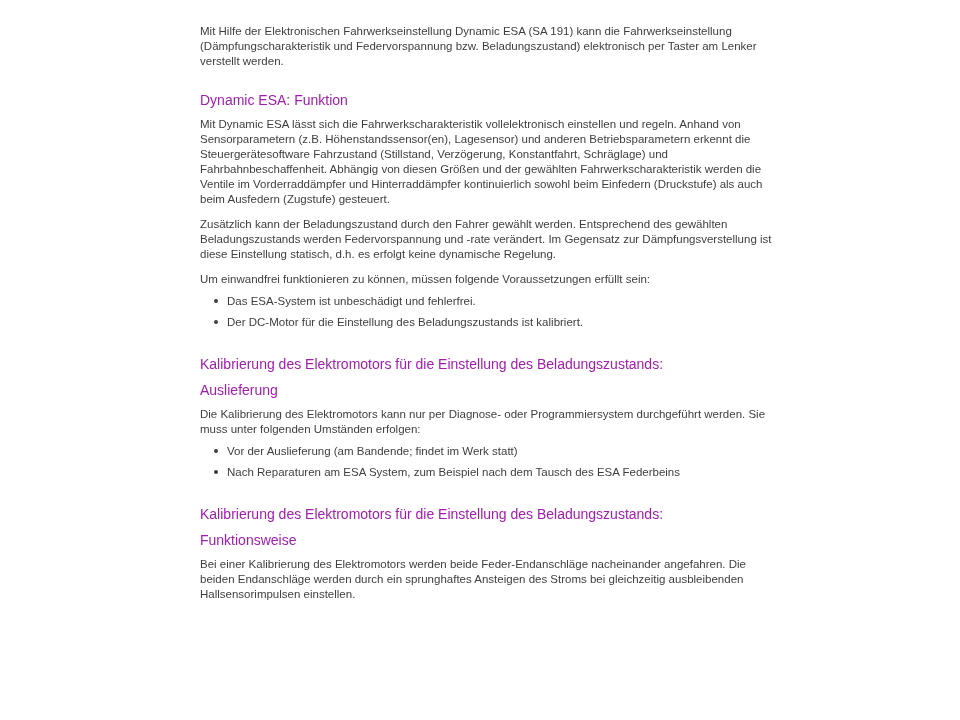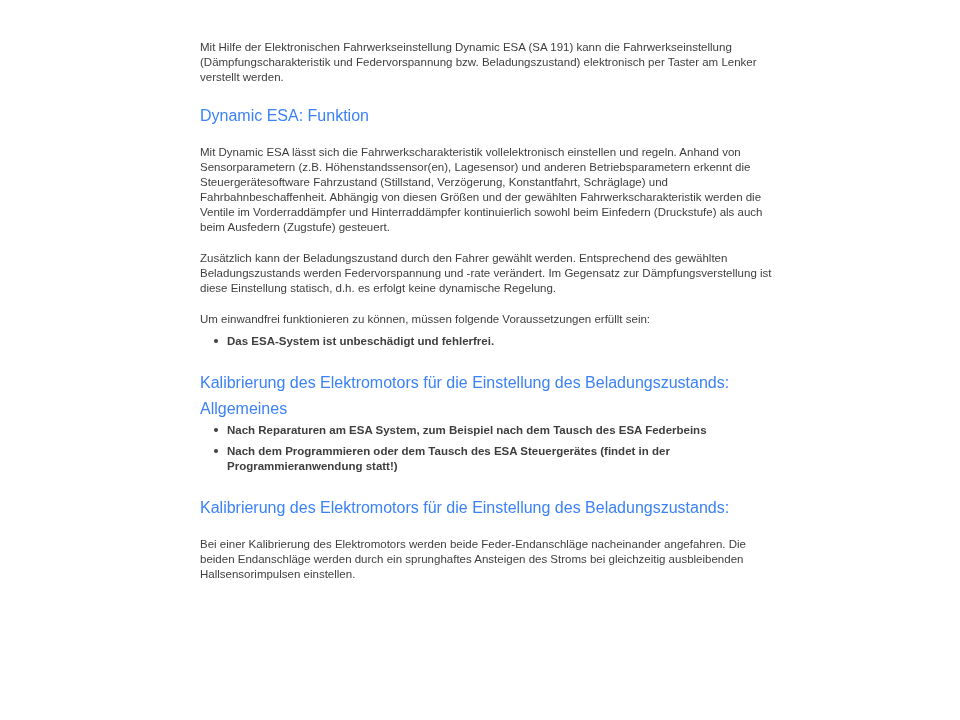--- a/index.html
+++ b/index.html
@@ -14,39 +14,38 @@
     position: absolute;
     left: 200px;
     top: 24px;
     width: 578px;
     font-family: "Liberation Sans", "DejaVu Sans", sans-serif;
     font-size: 11.5px;
     line-height: 15px;
     color: #3e3e3e;
   }
   .doc p {
-    margin: 16px 0 10px 0;
+    margin: 0 0 10px 0;
   }
   .doc h2 {
     margin: 18px 0 4px 0;
-    font-size: 16px;
+    font-size: 14px;
     line-height: 26px;
     font-weight: 400;
-    color: #3b82f6;
+    color: #a21caf;
   }
   .doc h2 span { display: block; white-space: nowrap; }
   .doc ul {
     list-style: none;
     margin: -6px 0 2px 0;
     padding: 0;
   }
   .doc li {
     position: relative;
     padding: 3px 0 3px 27px;
-    font-weight: bold;
   }
   .doc li::before {
     content: "";
     position: absolute;
     left: 14px;
     top: 8px;
     width: 4px;
     height: 4px;
     border-radius: 50%;
     background: #3e3e3e;
@@ -60,29 +59,32 @@
   <p>Mit Hilfe der Elektronischen Fahrwerkseinstellung Dynamic ESA (SA 191) kann die Fahrwerkseinstellung (Dämpfungscharakteristik und Federvorspannung bzw. Beladungszustand) elektronisch per Taster am Lenker verstellt werden.</p>
 
   <h2>
     <span>Dynamic ESA: Funktion</span>
   </h2>
   <p>Mit Dynamic ESA lässt sich die Fahrwerkscharakteristik vollelektronisch einstellen und regeln. Anhand von Sensorparametern (z.B. Höhenstandssensor(en), Lagesensor) und anderen Betriebsparametern erkennt die Steuergerätesoftware Fahrzustand (Stillstand, Verzögerung, Konstantfahrt, Schräglage) und Fahrbahnbeschaffenheit. Abhängig von diesen Größen und der gewählten Fahrwerkscharakteristik werden die Ventile im Vorderraddämpfer und Hinterraddämpfer kontinuierlich sowohl beim Einfedern (Druckstufe) als auch beim Ausfedern (Zugstufe) gesteuert.</p>
   <p>Zusätzlich kann der Beladungszustand durch den Fahrer gewählt werden. Entsprechend des gewählten Beladungszustands werden Federvorspannung und -rate verändert. Im Gegensatz zur Dämpfungsverstellung ist diese Einstellung statisch, d.h. es erfolgt keine dynamische Regelung.</p>
   <p>Um einwandfrei funktionieren zu können, müssen folgende Voraussetzungen erfüllt sein:</p>
   <ul>
     <li>Das ESA-System ist unbeschädigt und fehlerfrei.</li>
+    <li>Der DC-Motor für die Einstellung des Beladungszustands ist kalibriert.</li>
   </ul>
 
   <h2>
     <span>Kalibrierung des Elektromotors für die Einstellung des Beladungszustands:</span>
-    <span>Allgemeines</span>
+    <span>Auslieferung</span>
   </h2>
+  <p>Die Kalibrierung des Elektromotors kann nur per Diagnose- oder Programmiersystem durchgeführt werden. Sie muss unter folgenden Umständen erfolgen:</p>
   <ul>
+    <li>Vor der Auslieferung (am Bandende; findet im Werk statt)</li>
     <li>Nach Reparaturen am ESA System, zum Beispiel nach dem Tausch des ESA Federbeins</li>
-    <li>Nach dem Programmieren oder dem Tausch des ESA Steuergerätes (findet in der Programmieranwendung statt!)</li>
   </ul>
 
   <h2>
     <span>Kalibrierung des Elektromotors für die Einstellung des Beladungszustands:</span>
+    <span>Funktionsweise</span>
   </h2>
   <p>Bei einer Kalibrierung des Elektromotors werden beide Feder-Endanschläge nacheinander angefahren. Die beiden Endanschläge werden durch ein sprunghaftes Ansteigen des Stroms bei gleichzeitig ausbleibenden Hallsensorimpulsen einstellen.</p>
 
 </div>
 
 </body></html>

